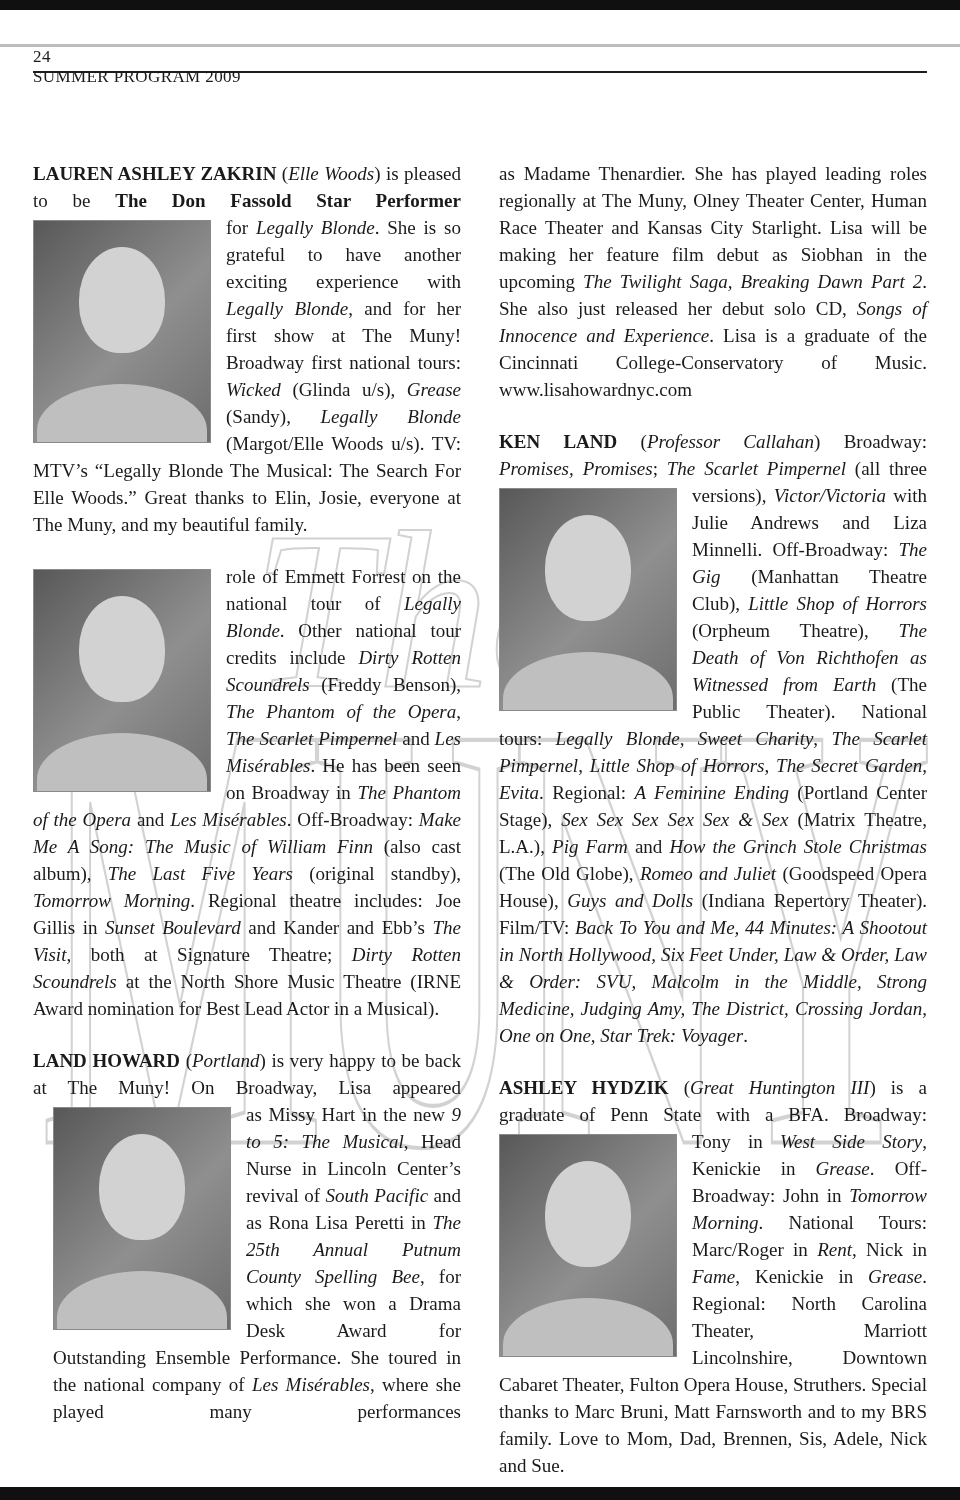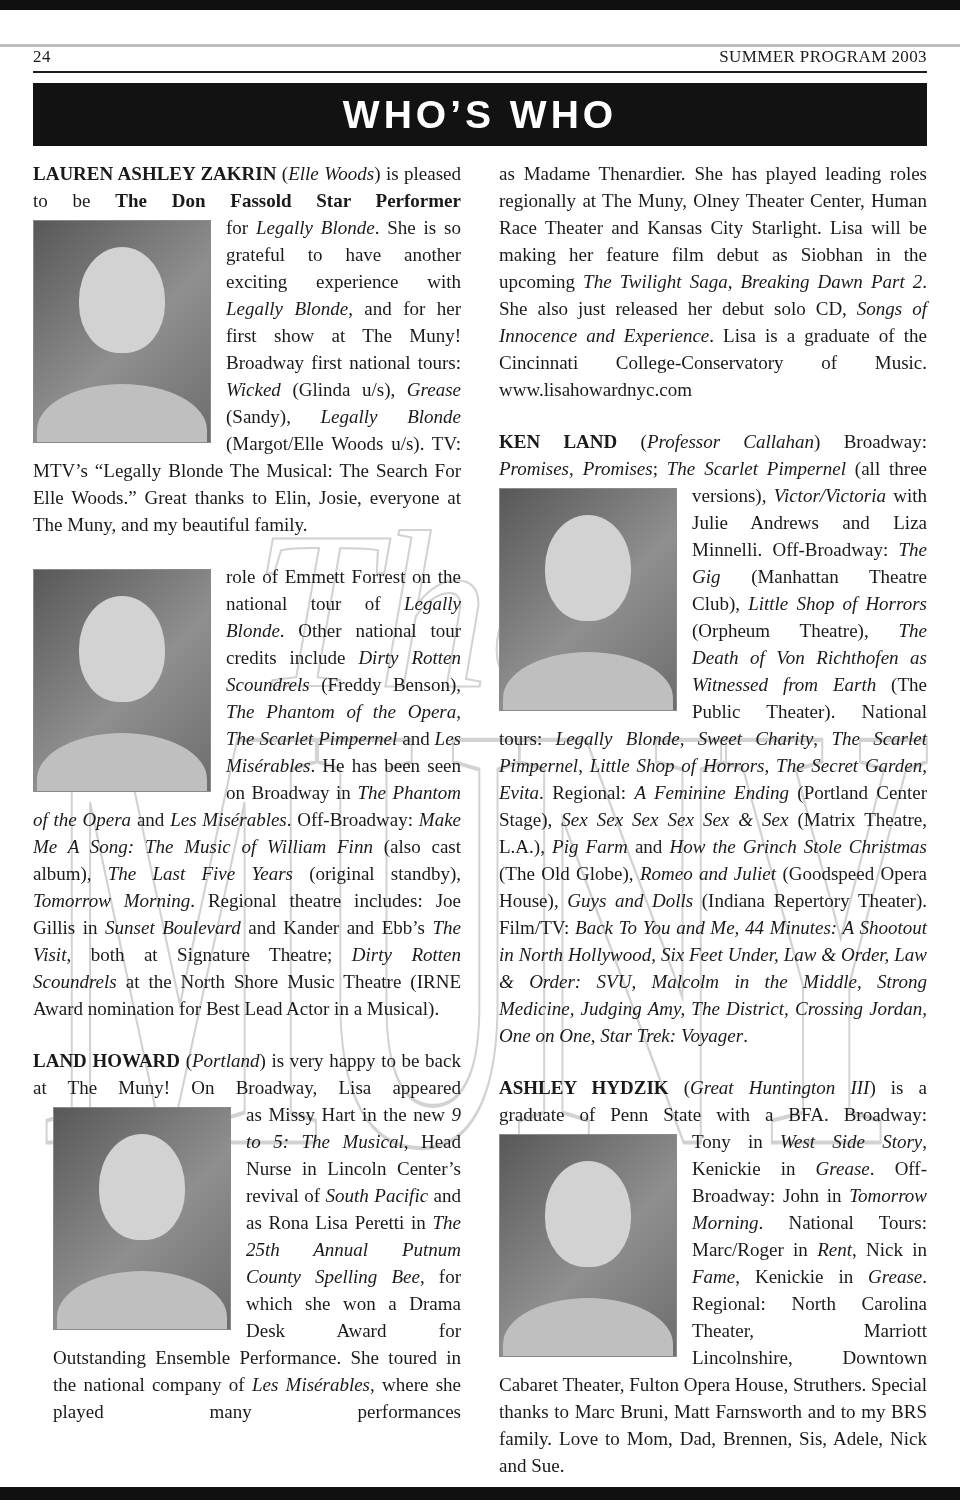--- a/index.html
+++ b/index.html
@@ -2,21 +2,21 @@
 <html><head>
 <meta charset="utf-8">
 <style>
   html,body{margin:0;padding:0;background:#ffffff;}
   .page{position:relative;width:960px;height:1500px;background:#fff;overflow:hidden;
         font-family:"Liberation Serif", serif;color:#1a1a1a;}
   .top-strip{position:absolute;top:0;left:0;right:0;height:10px;background:#101010;}
   .bottom-strip{position:absolute;bottom:0;left:0;right:0;height:13px;background:#101010;}
   .rule-light{position:absolute;top:44px;left:0;right:0;height:3px;background:#bdbdbd;}
   .header{position:absolute;top:47px;left:33px;right:33px;display:flex;
-          justify-content:space-between;align-items:flex-end;font-size:17px;letter-spacing:.4px;}
+          justify-content:space-between;align-items:flex-start;font-size:17px;letter-spacing:.4px;flex-direction:column;}
   .rule-dark{position:absolute;top:71px;left:33px;right:33px;height:2px;background:#1c1c1c;}
   .banner{position:absolute;top:83px;left:33px;right:33px;height:63px;background:#121212;
           display:flex;align-items:center;justify-content:center;}
   .banner span{font-family:"Liberation Sans", sans-serif;font-weight:700;font-size:39px;
                color:#ffffff;letter-spacing:4px;}
   
   .watermark{position:absolute;top:0;left:0;right:0;bottom:0;z-index:0;pointer-events:none;}
   .wm-the{position:absolute;top:498px;left:252px;font-style:italic;font-size:225px;line-height:1;
           color:transparent;-webkit-text-stroke:2px #d2d2d2;}
   .wm-muny{position:absolute;top:628px;left:50%;transform:translateX(-50%) scaleY(2.05);
@@ -40,26 +40,23 @@
                 width:170px;height:92px;border-radius:50% 50% 0 0;background:#bfbfbf;}
 </style>
 </head>
 <body>
 
 <div class="page">
   <div class="top-strip"></div>
   <div class="rule-light"></div>
   <div class="header">
     <span>24</span>
-    <span>SUMMER PROGRAM 2003</span>
+    <span>SUMMER PROGRAM 2009</span>
   </div>
   <div class="rule-dark"></div>
-  <div class="banner">
-    <span>WHO’S WHO</span>
-  </div>
   <div class="watermark">
     <span class="wm-the">The</span>
     <span class="wm-muny">MUNY</span>
   </div>
   <div class="columns">
       <div class="col">
         <div class="bio">
           <p class="intro"><span class="bold">LAUREN ASHLEY ZAKRIN</span><span> (</span><span class="ital">Elle Woods</span><span>) is pleased to be </span><span class="bold">The Don Fassold Star Performer</span></p>
           <p class="body"><span class="photo"></span><span>for </span><span class="ital">Legally Blonde</span><span>. She is so grateful to have another exciting experience with </span><span class="ital">Legally Blonde</span><span>, and for her first show at The Muny! Broadway first national tours: </span><span class="ital">Wicked</span><span> (Glinda u/s), </span><span class="ital">Grease</span><span> (Sandy), </span><span class="ital">Legally Blonde</span><span> (Margot/Elle Woods u/s). TV: MTV’s “Legally Blonde The Musical: The Search For Elle Woods.” Great thanks to Elin, Josie, everyone at The Muny, and my beautiful family.</span></p>
         </div>

